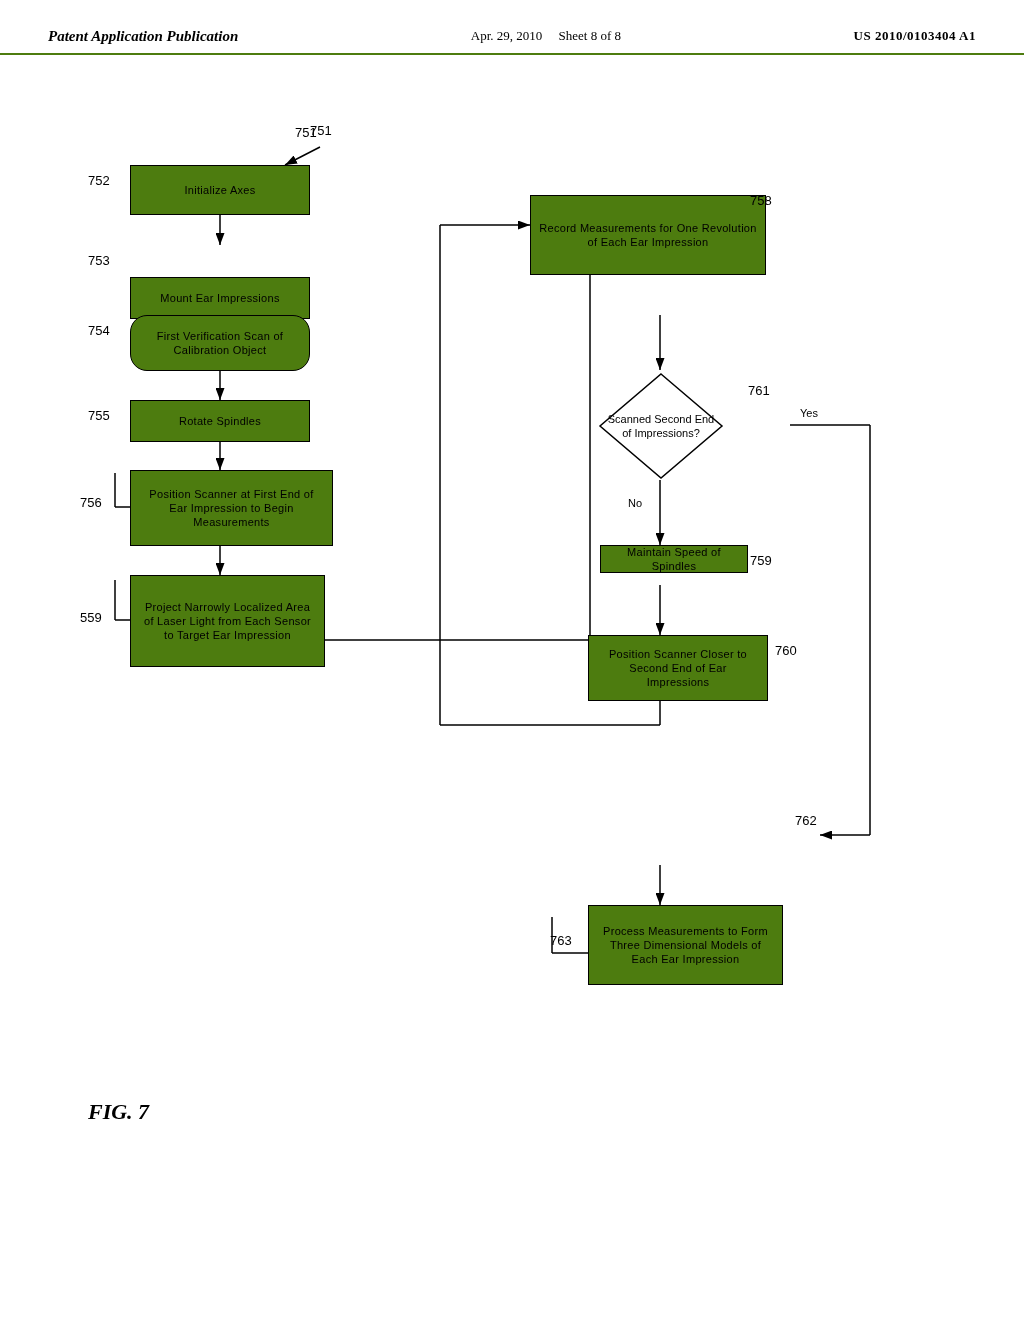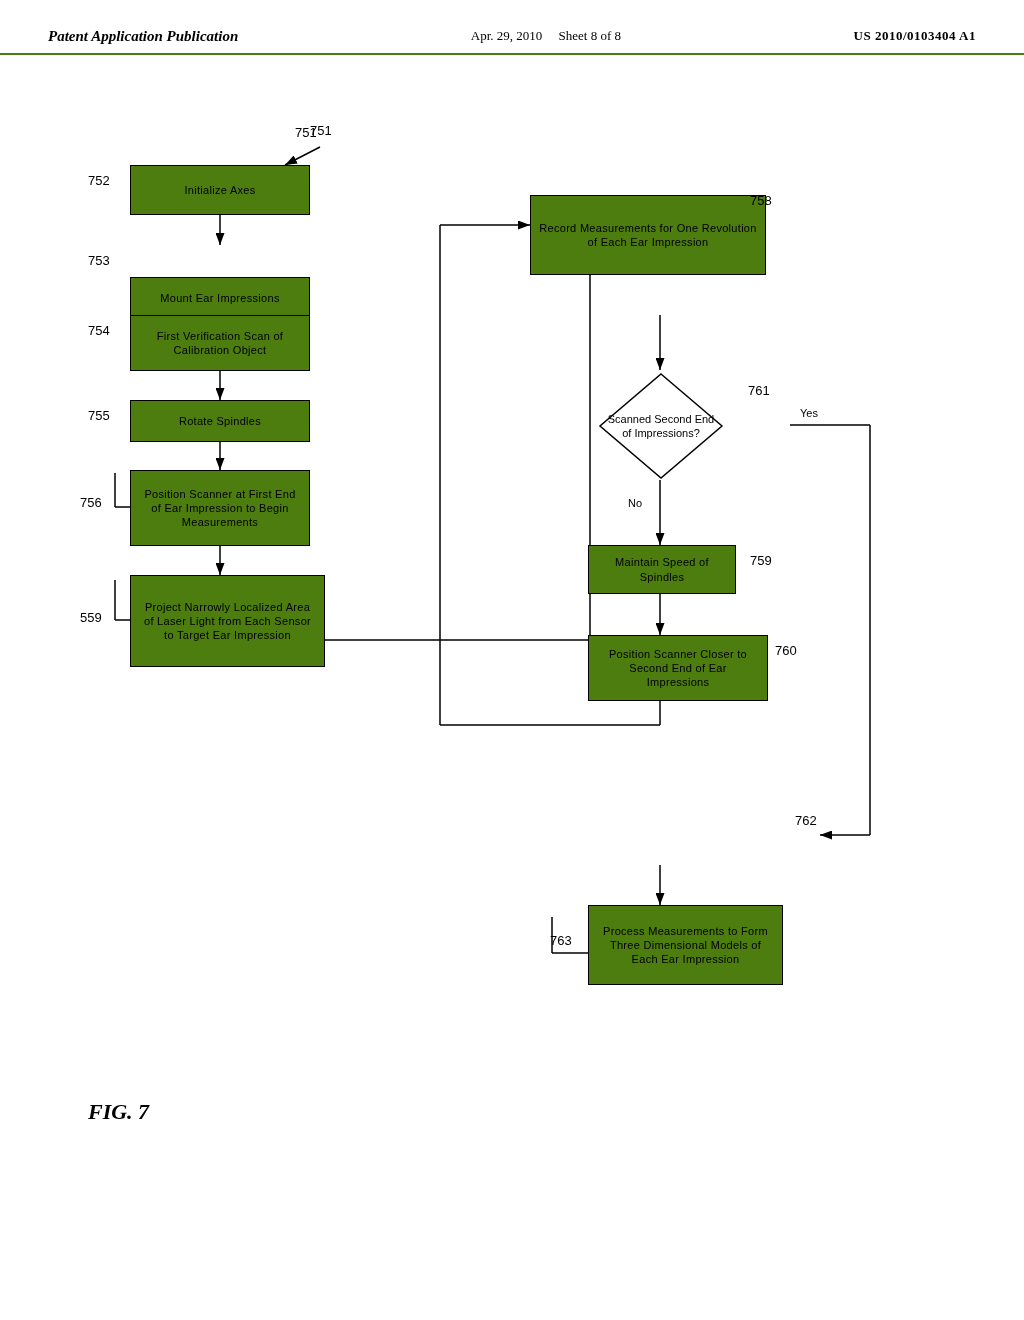--- a/index.html
+++ b/index.html
@@ -185,31 +185,31 @@
   <div class="flow-box" style="left:130px; top:100px; width:180px; height:50px;">
     <span>Initialize Axes</span>
   </div>
   <div class="ref-num" style="left:88px; top:108px;">752</div>
 
   <div class="flow-box" style="left:130px; top:180px; width:180px; height:42px;margin-top:32px;">
     <span>Mount Ear Impressions</span>
   </div>
   <div class="ref-num" style="left:88px; top:188px;">753</div>
 
-  <div class="flow-box" style="left:130px; top:250px; width:180px; height:56px;">
+  <div class="flow-box" style="left:130px; top:250px; width:180px; height:56px;border-radius:17px;">
     <span>First Verification Scan of Calibration Object</span>
   </div>
   <div class="ref-num" style="left:88px; top:258px;">754</div>
 
   <div class="flow-box" style="left:130px; top:335px; width:180px; height:42px;">
     <span>Rotate Spindles</span>
   </div>
   <div class="ref-num" style="left:88px; top:343px;">755</div>
 
-  <div class="flow-box" style="left:130px; top:405px; width:180px; height:76px;">
+  <div class="flow-box" style="left:130px; top:405px; width:203px; height:76px;">
     <span>Position Scanner at First End of Ear Impression to Begin Measurements</span>
   </div>
   <div class="ref-num" style="left:80px; top:430px;">756</div>
 
   <div class="flow-box" style="left:130px; top:510px; width:195px; height:92px;">
     <span>Project Narrowly Localized Area of Laser Light from Each Sensor to Target Ear Impression</span>
   </div>
   <div class="ref-num" style="left:80px; top:545px;">559</div>
 
   <div class="flow-box" style="left:530px; top:130px; width:236px; height:80px;">
@@ -220,21 +220,21 @@
   <div class="flow-diamond" style="left:596px; top:305px; width:130px; height:112px;">
     <svg width="130" height="112" viewBox="0 0 130 112">
       <polygon points="65,4 126,56 65,108 4,56" fill="white" stroke="black" stroke-width="1.5"></polygon>
     </svg>
     <div class="flow-diamond-text">
       <span>Scanned Second End of Impressions?</span>
     </div>
   </div>
   <div class="ref-num" style="left:748px; top:318px;">761</div>
 
-  <div class="flow-box" style="left:588px; top:480px; width:148px; height:49px;">
+  <div class="flow-box" style="left:600px; top:480px; width:148px; height:28px;">
     <span>Maintain Speed of Spindles</span>
   </div>
   <div class="ref-num" style="left:750px; top:488px;">759</div>
 
   <div class="flow-box" style="left:588px; top:570px; width:180px; height:66px;">
     <span>Position Scanner Closer to Second End of Ear Impressions</span>
   </div>
   <div class="ref-num" style="left:775px; top:578px;">760</div>
 
   <div class="ref-num" style="left:795px; top:748px;">762</div>

